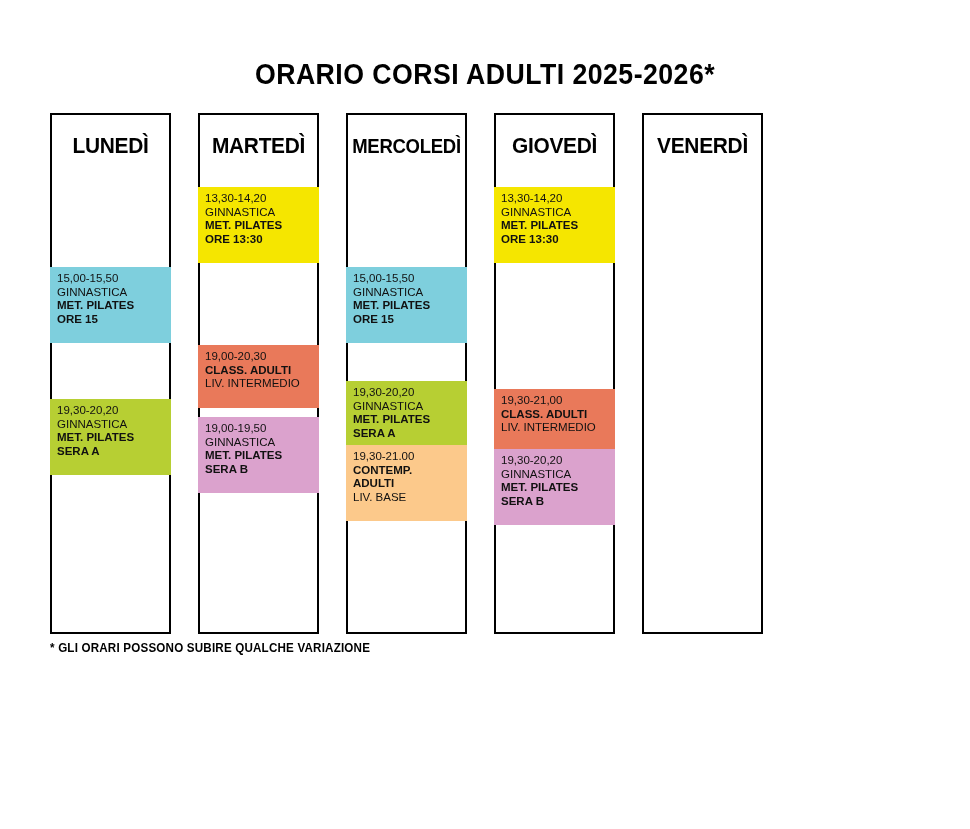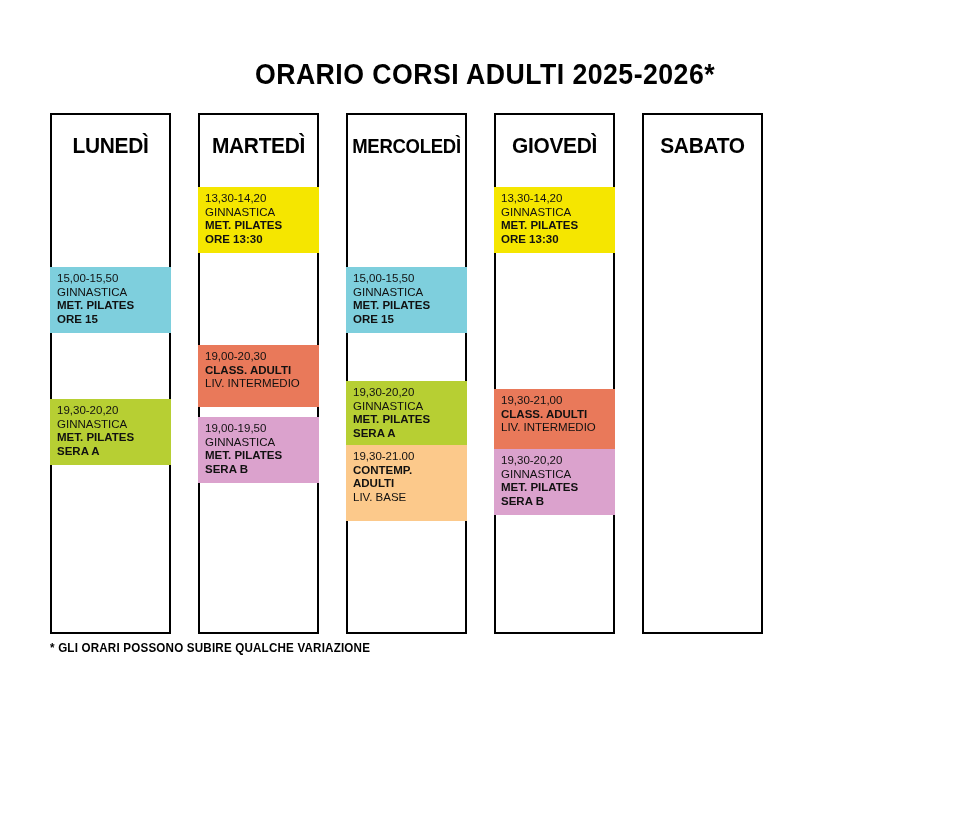--- a/index.html
+++ b/index.html
@@ -70,21 +70,21 @@
   }
   .slots {
     position: relative;
     height: 450px;
   }
   .slot {
     position: absolute;
     left: -2px;
     width: 121px;
     box-sizing: border-box;
-    padding: 5px 7px 7px 7px;
+    padding: 5px 7px 17px 7px;
     font-size: 11.5px;
     line-height: 13.5px;
     color: #111111;
   }
   .slot .ln {
     display: block;
     white-space: nowrap;
   }
   .slot .bold {
     font-weight: bold;
@@ -186,20 +186,20 @@
           </div>
           <div class="slot" style="top: 272px; min-height: 64px; background: rgb(219, 162, 205);">
             <span class="ln">19,30-20,20</span>
             <span class="ln">GINNASTICA</span>
             <span class="ln bold">MET. PILATES</span>
             <span class="ln bold">SERA B</span>
           </div>
         </div>
       </div>
       <div class="day-col">
-        <div class="day-header">SABATO</div>
+        <div class="day-header">VENERDÌ</div>
         <div class="slots"></div>
       </div>
     </div>
 
   <div id="footnote">* GLI ORARI POSSONO SUBIRE QUALCHE VARIAZIONE</div>
 
 </div>
 
 </body></html>

